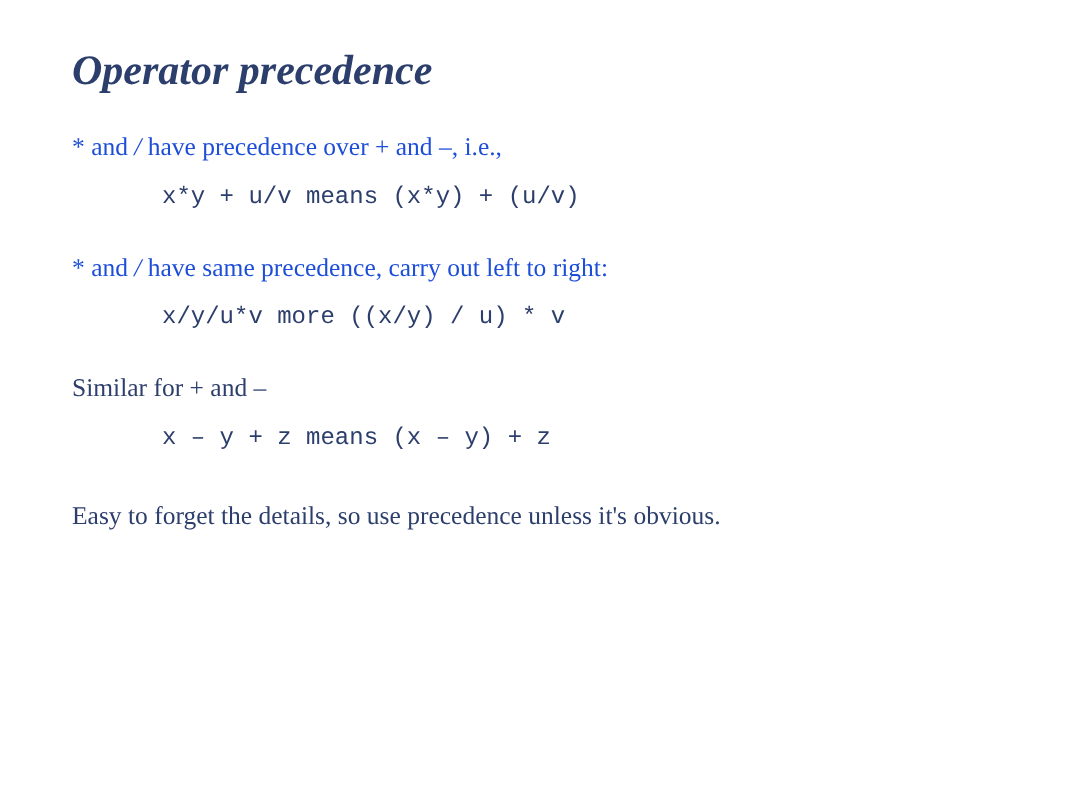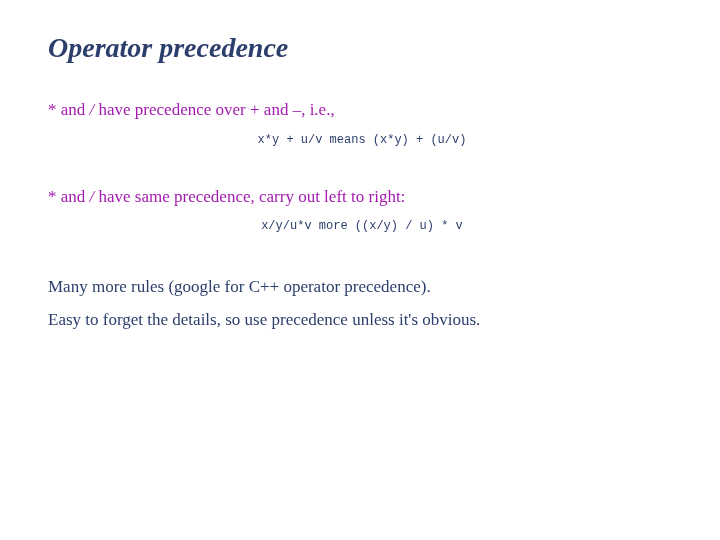--- a/index.html
+++ b/index.html
@@ -16,50 +16,49 @@
       color: #2c3e6b;
       overflow: hidden;
     }
 
     .slide {
       width: 664px;
       height: 540px;
       padding: 32px 48px;
       display: flex;
       flex-direction: column;
-      gap: 12px;
+      gap: 0;
     }
 
     .title {
       font-size: 28px;
       font-weight: bold;
       color: #2c3e6b;
       margin-bottom: 22px;
       font-style: italic;
     }
 
     .section {
       margin-bottom: 14px;
     }
 
     .bullet-line {
       font-size: 17px;
-      color: #a21caf;
+      color: #1d4ed8;
       margin-bottom: 8px;
       line-height: 1.45;
     }
 
     .code-line {
       font-family: 'Courier New', Courier, monospace;
-      font-size: 12px;
+      font-size: 16px;
       color: #2c3e6b;
       margin-left: 60px;
       margin-bottom: 10px;
       line-height: 1.5;
-      text-align: center;
     }
 
     .text-line {
       font-size: 17px;
       color: #2c3e6b;
       margin-bottom: 8px;
       line-height: 1.45;
     }
 
     .bottom-section {
@@ -86,19 +85,24 @@
   </div>
 
   <div class="section">
     <div class="bullet-line">
       <span>*</span>
       <span> and <em>/</em> have same precedence, carry out left to right:</span>
     </div>
     <div class="code-line">x/y/u*v  more   ((x/y) / u) * v</div>
   </div>
 
+  <div class="section">
+    <div class="text-line">
+      <span>Similar for + and –</span>
+    </div>
+    <div class="code-line">x – y + z  means   (x – y) + z</div>
+  </div>
 
   <div class="bottom-section">
-    <div class="text-line">Many more rules (google for C++ operator precedence).</div>
     <div class="text-line">Easy to forget the details, so use precedence unless it's obvious.</div>
   </div>
 
 </div>
 
 </body></html>

